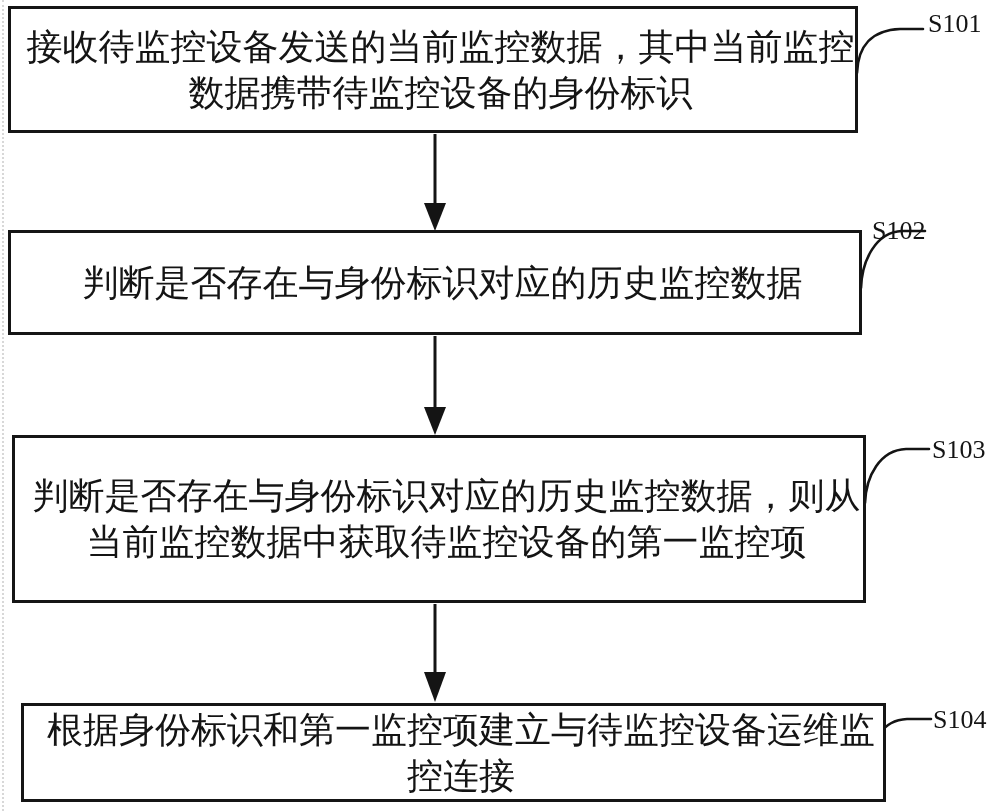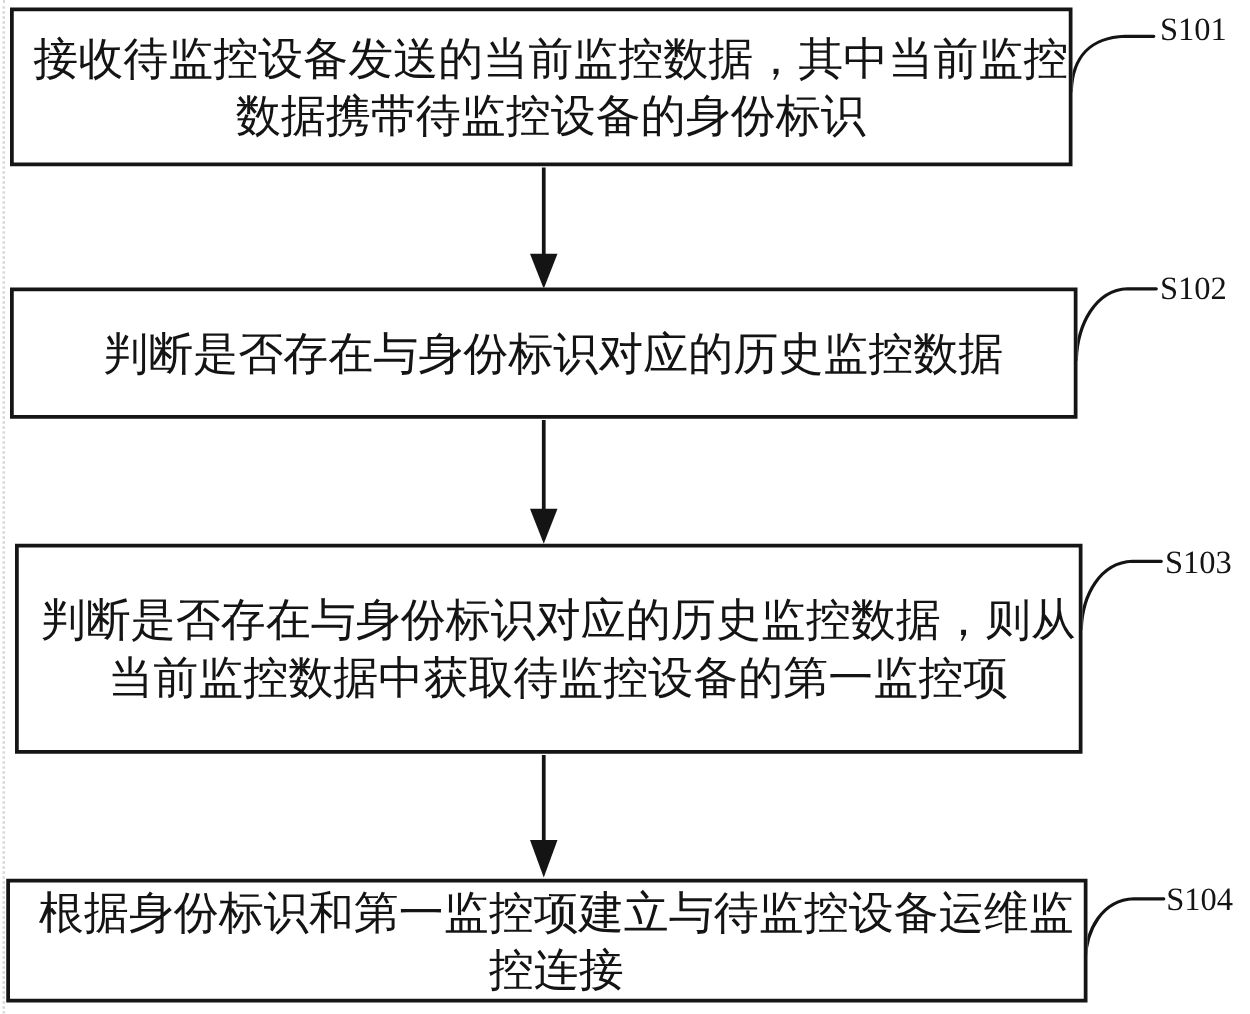--- a/index.html
+++ b/index.html
@@ -48,31 +48,31 @@
     color: #141414;
   }
   .box .box-text {
     display: block;
     width: 100%;
     padding-left: 15px;
   }
   #box-s101 { left: 8px;  top: 6px;   width: 844px; height: 121px; }
   #box-s102 { left: 8px;  top: 230px; width: 848px; height: 99px; font-family: Liberation Serif, serif;  }
   #box-s103 { left: 12px; top: 435px; width: 848px; height: 162px; }
-  #box-s104 { left: 5px;  top: 703px; width: 859px; height: 93px;  }
+  #box-s104 { left: 21px;  top: 703px; width: 859px; height: 93px;  }
   .slabel {
     position: absolute;
     font-size: 26px;
     line-height: 38px;
     color: #141414;
     white-space: nowrap;
     font-family: "Liberation Serif", "DejaVu Serif", serif;
   }
   #label-s101 { left: 928px; top: 5px;   }
-  #label-s102 { left: 928px; top: 212px; }
+  #label-s102 { left: 872px; top: 212px; }
   #label-s103 { left: 932px; top: 431px; }
   #label-s104 { left: 933px; top: 701px; }
 </style>
 </head>
 <body>
 
 <div class="canvas">
 
   <div class="scan-edge"></div>
 

